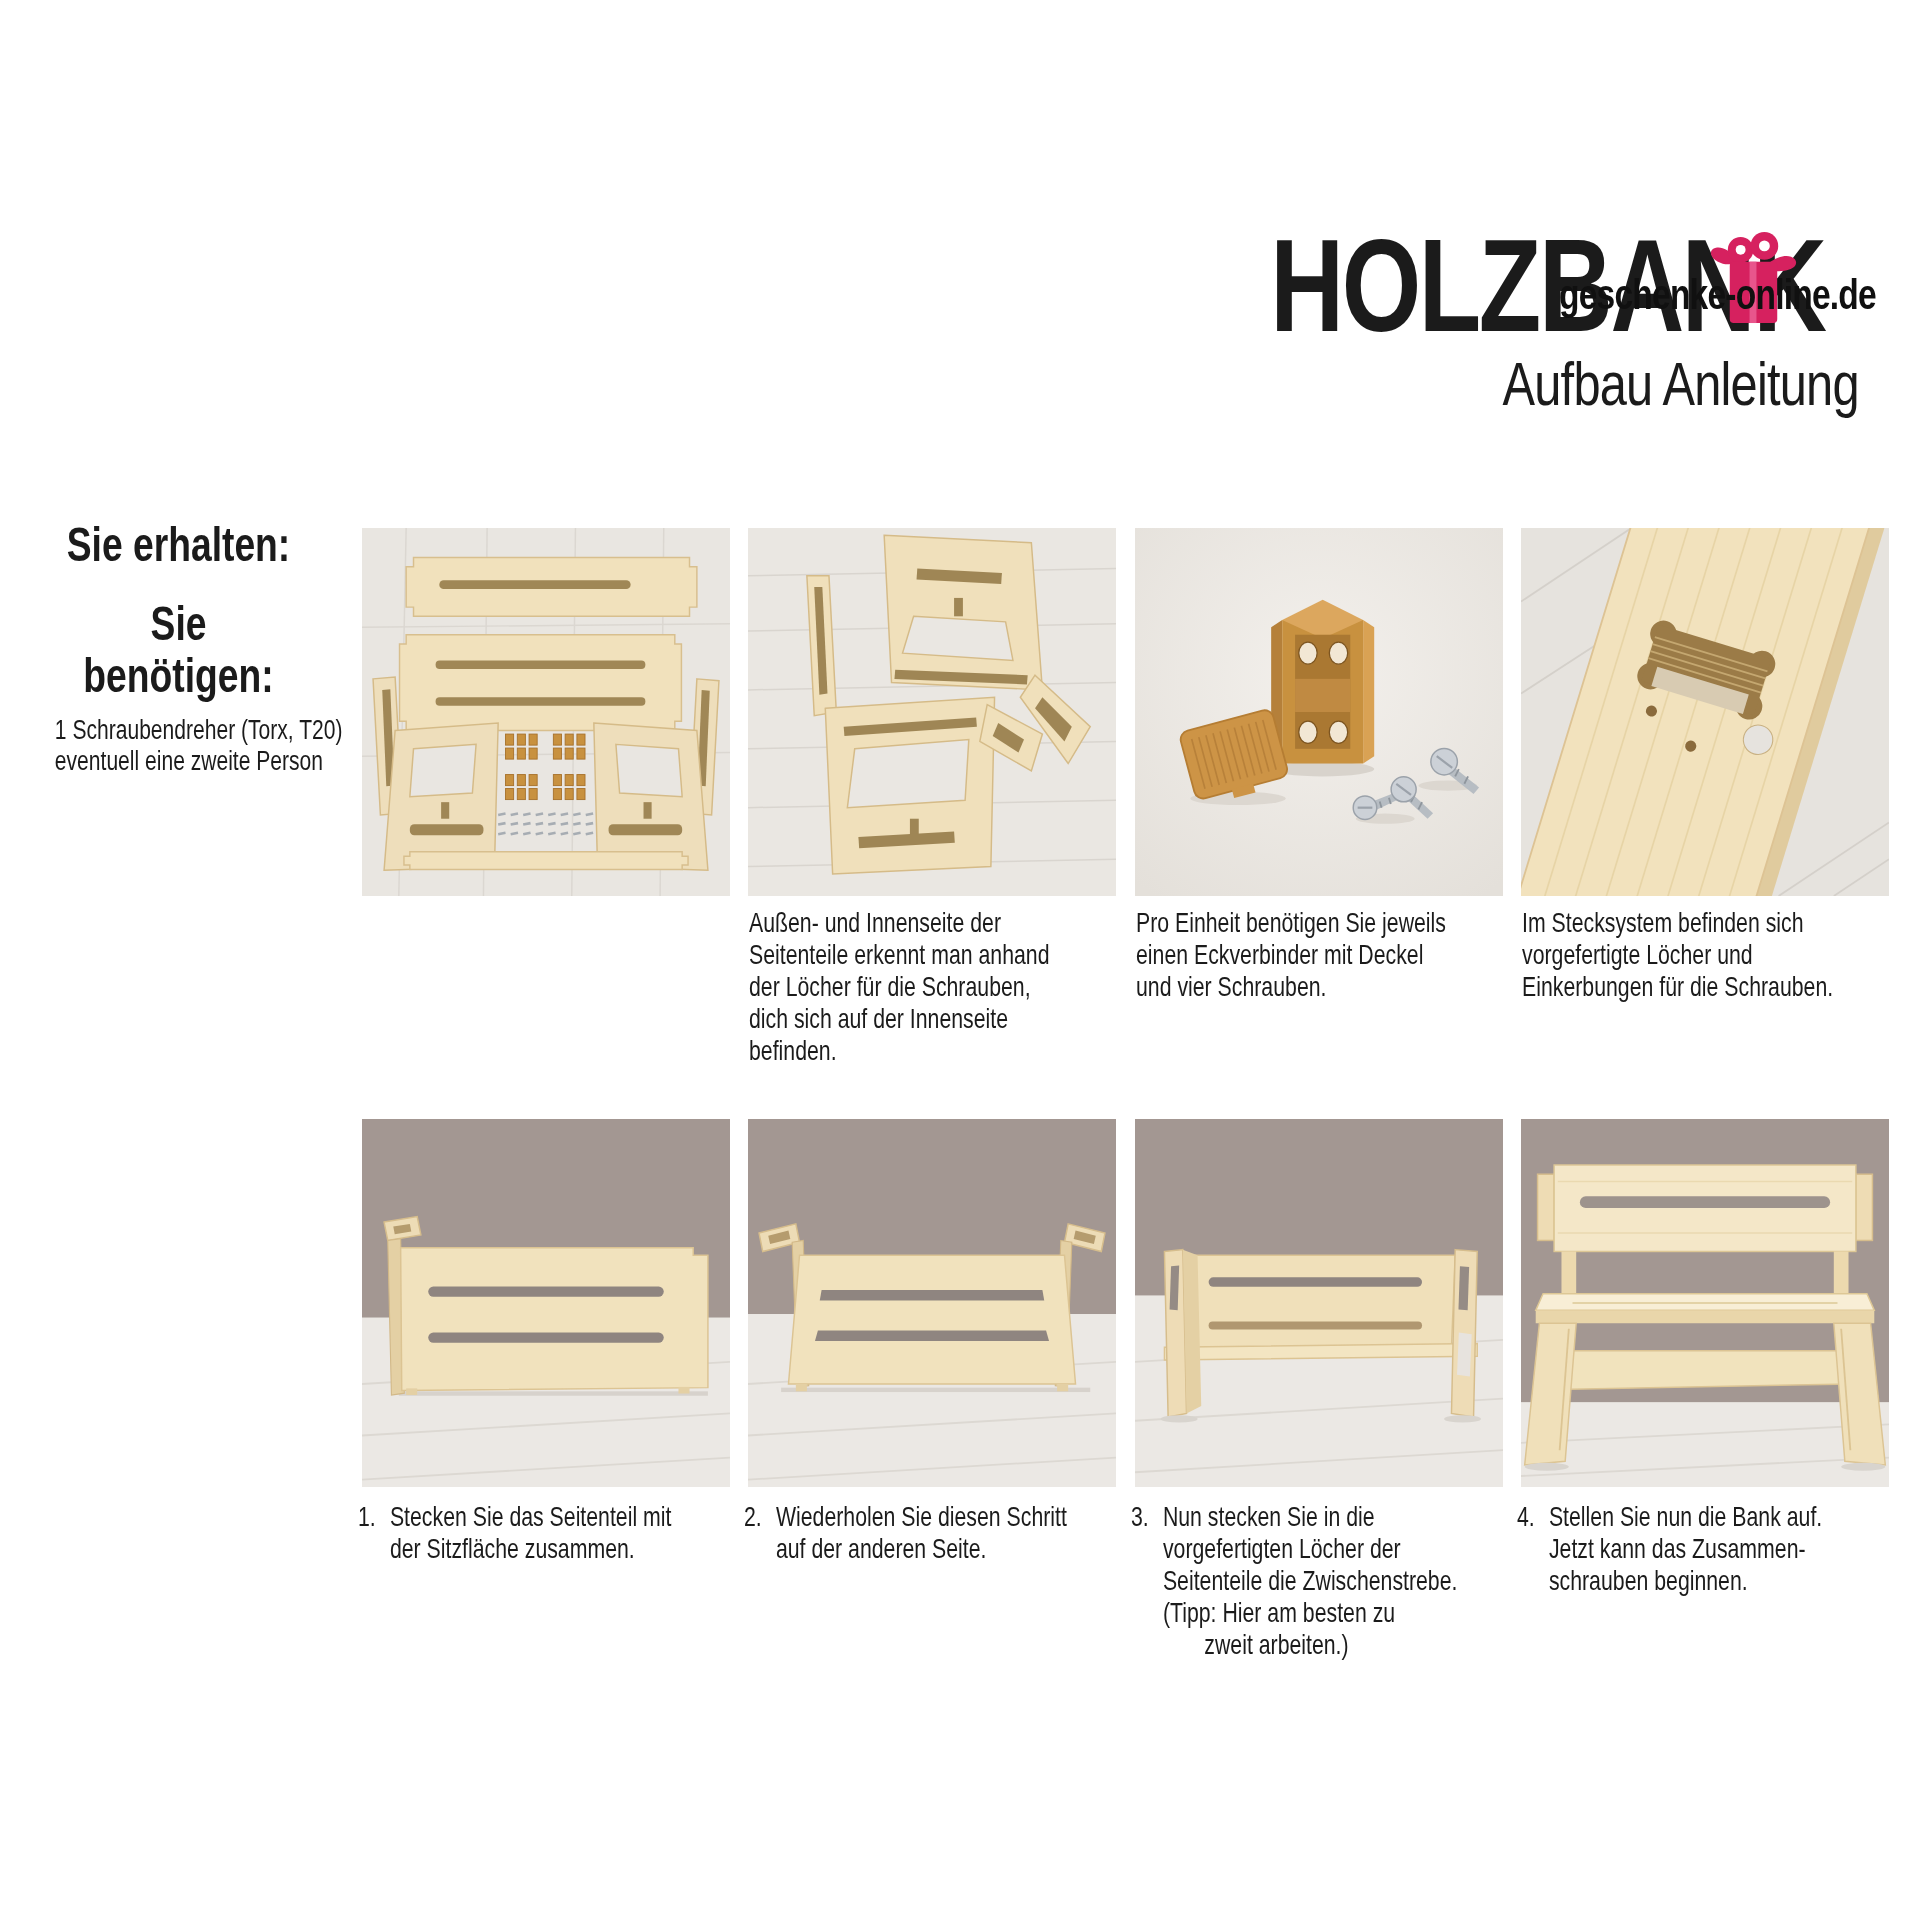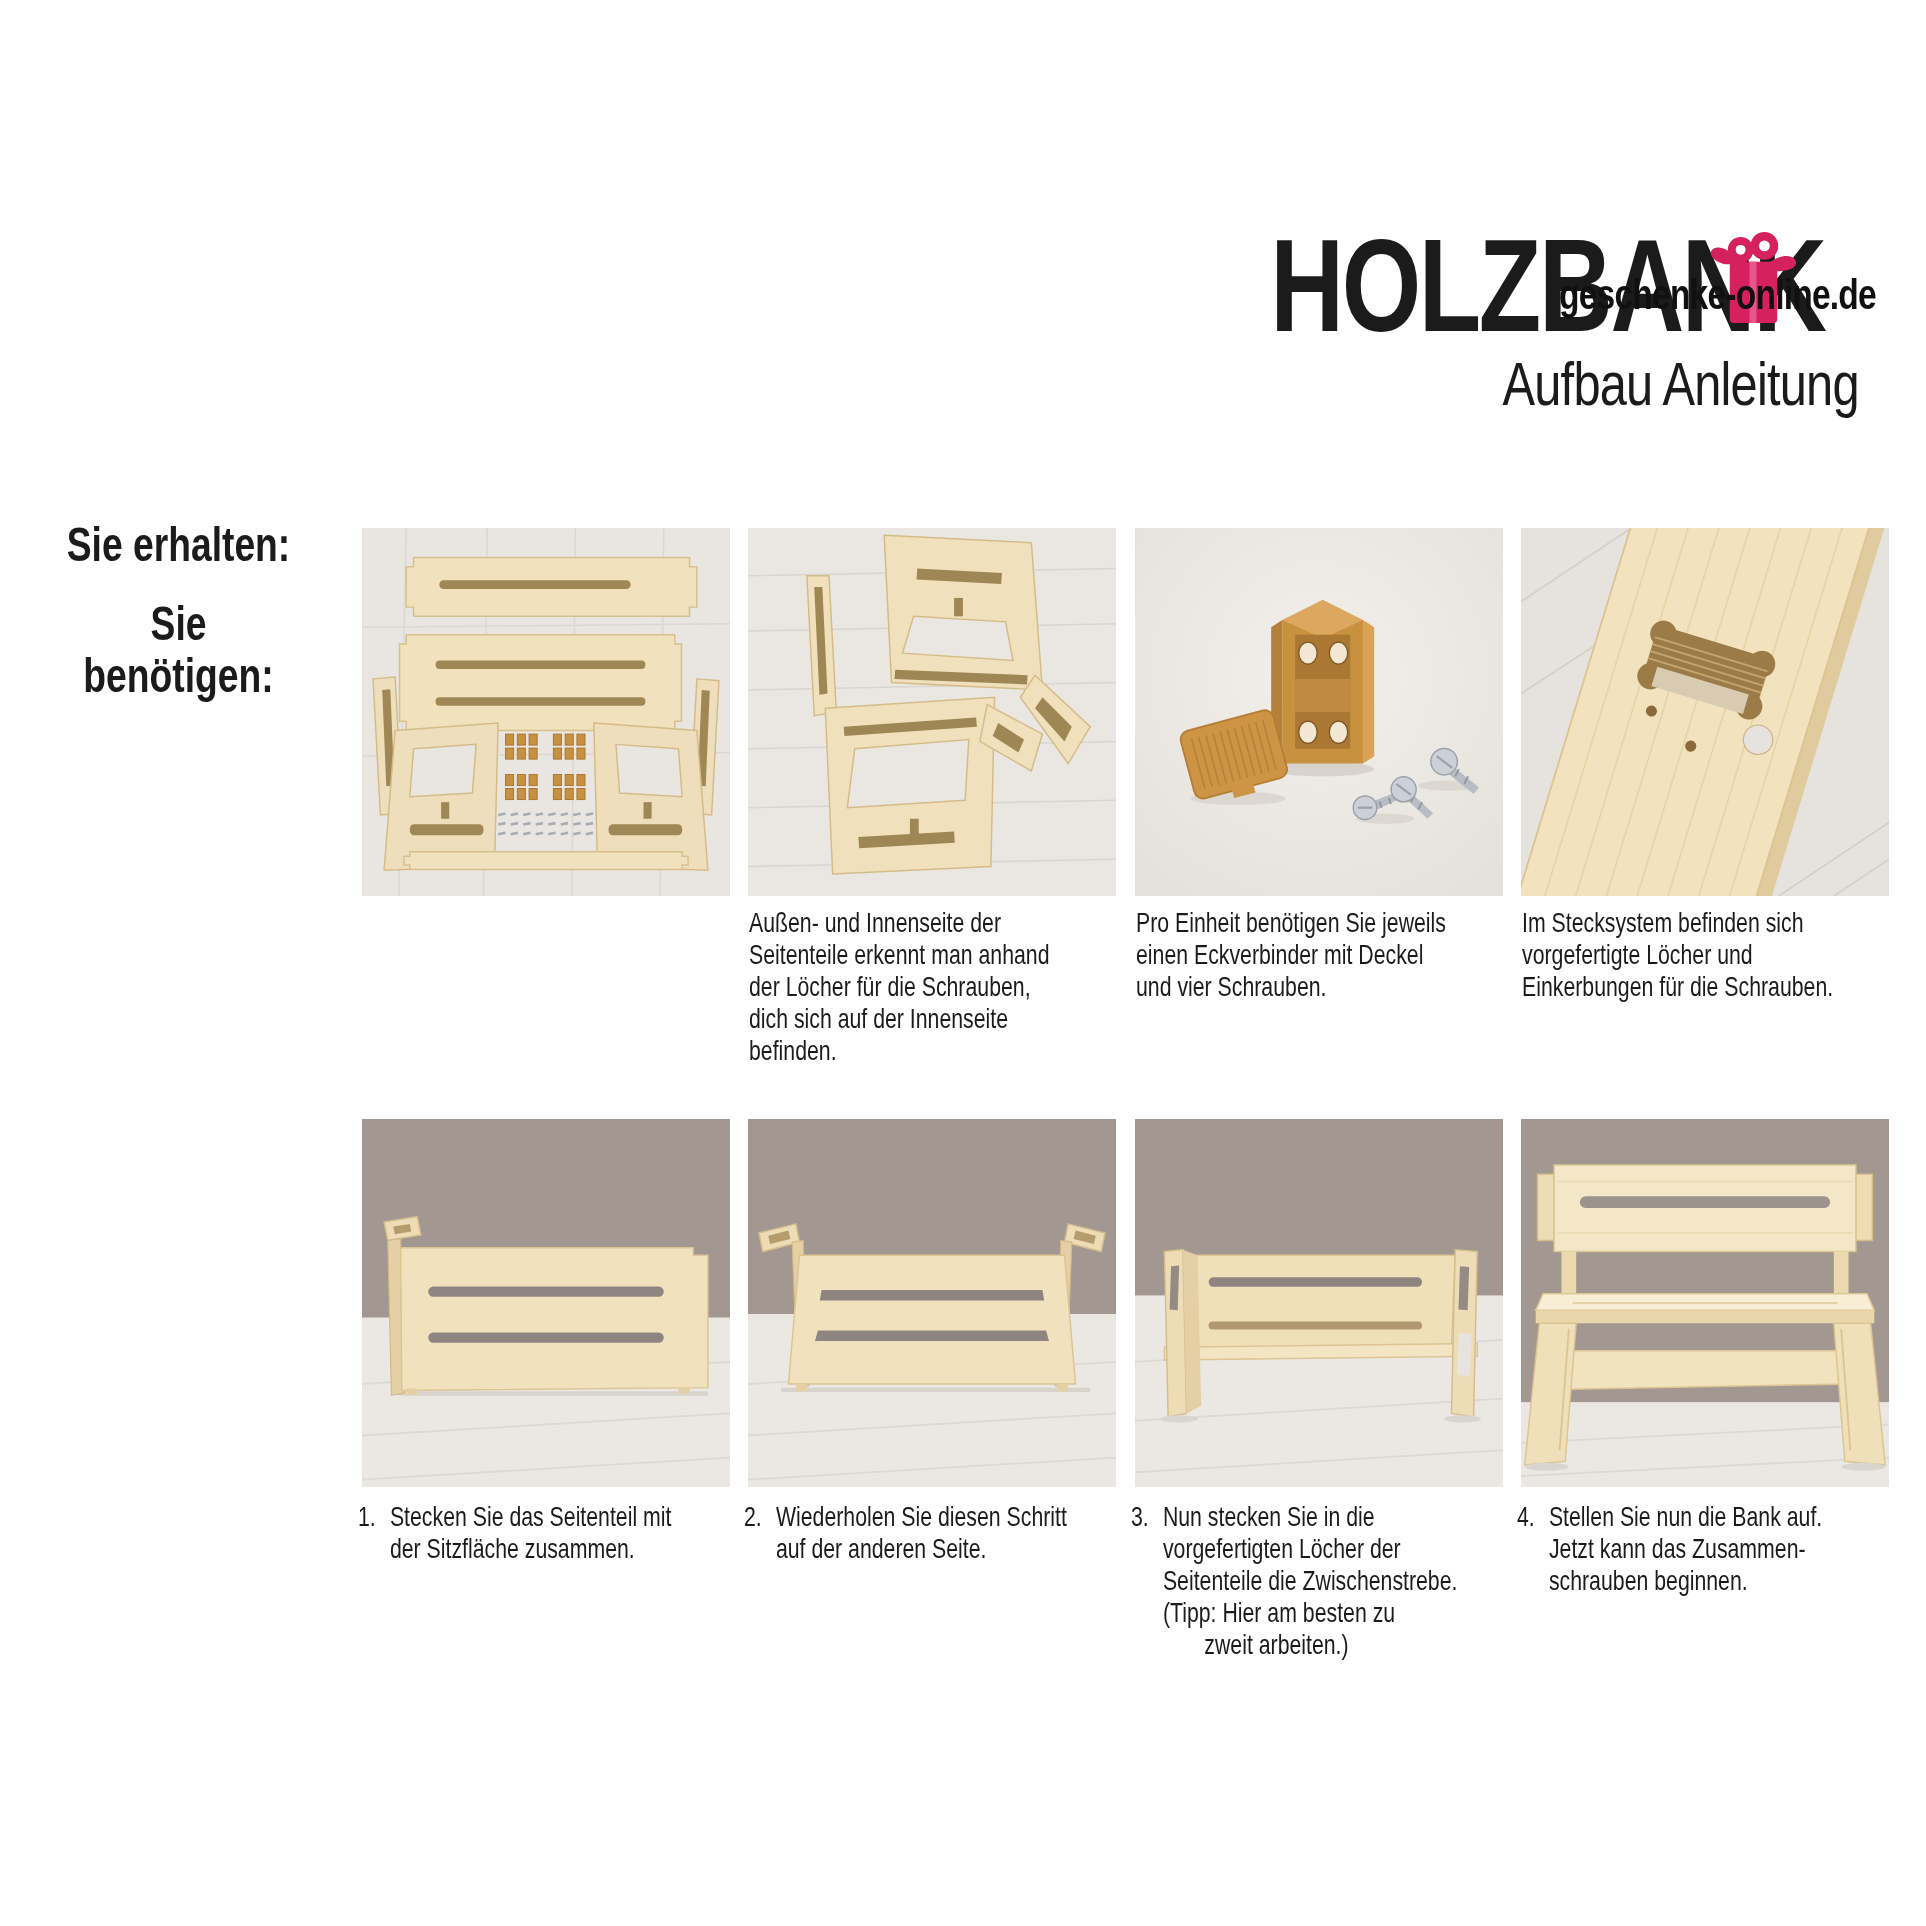--- a/index.html
+++ b/index.html
@@ -77,20 +77,24 @@
       <rect x="22" y="30" width="48" height="62" rx="4"></rect>
       <rect x="42" y="30" width="7" height="62" fill="#e8558c"></rect>
     </g>
   </svg>
   <div class="logo-text">geschenke-online.de</div>
 </div>
 
 <div class="abs sidebar">
   <div class="sb-head">Sie erhalten:</div>
   <div class="sb-head sb-gap">Sie benötigen:</div>
+  <div class="sb-list">
+    <div class="sb-item">1 Schraubendreher (Torx, T20)</div>
+    <div class="sb-item">eventuell eine zweite Person</div>
+  </div>
 </div>
 
 <div class="abs photo" style="left:362px;top:528px;">
   <svg viewBox="0 0 100 100" preserveAspectRatio="none">
     <rect x="0" y="0" width="100" height="100" fill="#e9e6e1"></rect>
     <g stroke="#dbd7d1" stroke-width="0.4">
       <line x1="12" y1="0" x2="10" y2="100"></line>
         <line x1="34" y1="0" x2="33" y2="100"></line>
       <line x1="58" y1="0" x2="57" y2="100"></line>
         <line x1="82" y1="0" x2="81" y2="100"></line>

